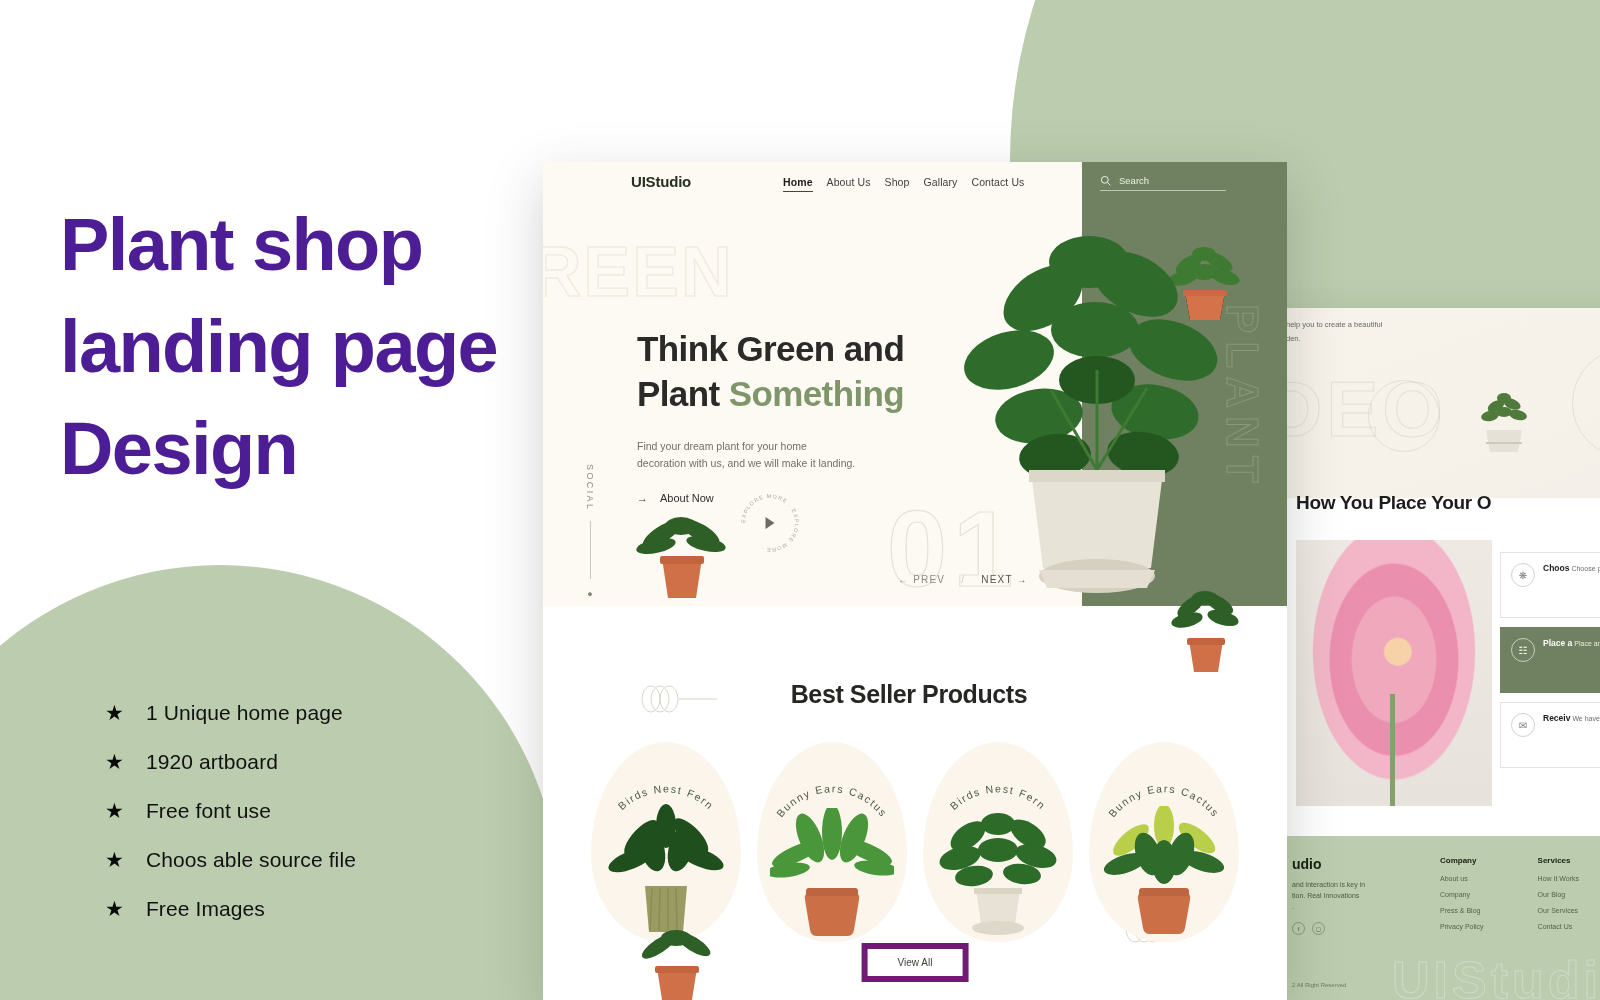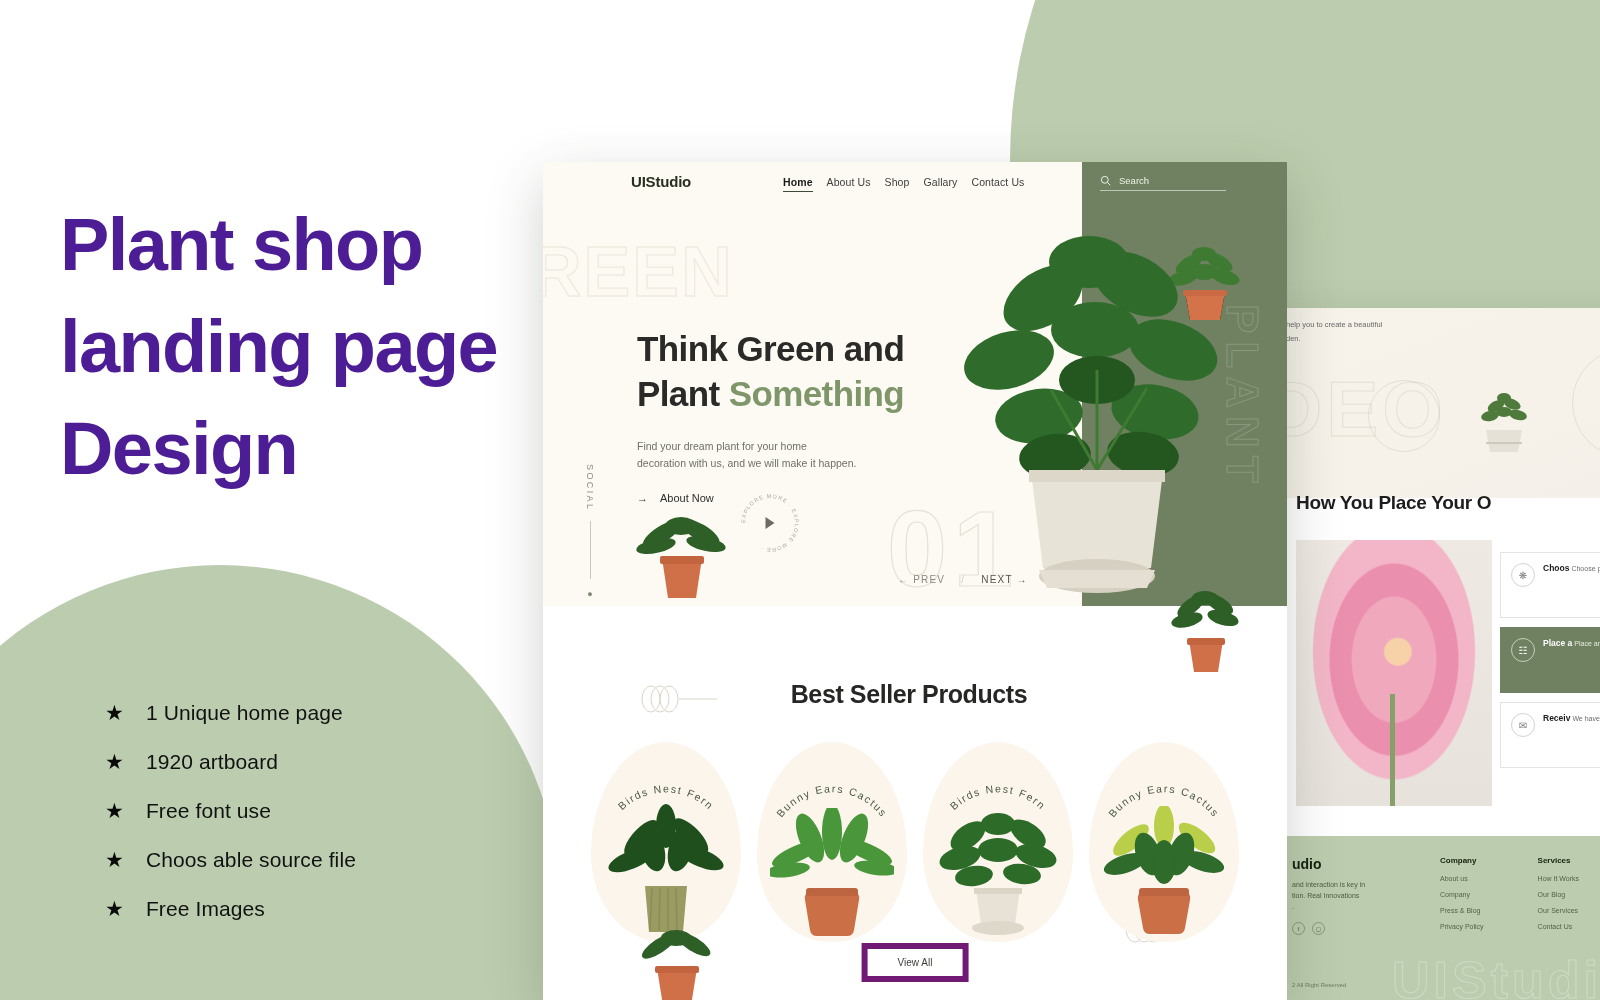--- a/index.html
+++ b/index.html
@@ -409,21 +409,21 @@
         </svg>
       </div>
 
       <h1 class="m1-title">
         <span>Think Green and</span><br>
         <span>Plant </span><span class="accent">Something</span>
       </h1>
 
       <div class="m1-sub">
         <div>Find your dream plant for your home</div>
-        <div>decoration with us, and we will make it happen.</div>
+        <div>decoration with us, and we will make it landing.</div>
       </div>
 
       <a class="m1-cta" href="#" style="text-decoration:none">
         <span>→</span>
         <span>About Now</span>
       </a>
 
       <div class="m1-social">
         <span class="lbl">SOCIAL</span>
         <span class="line"></span>

